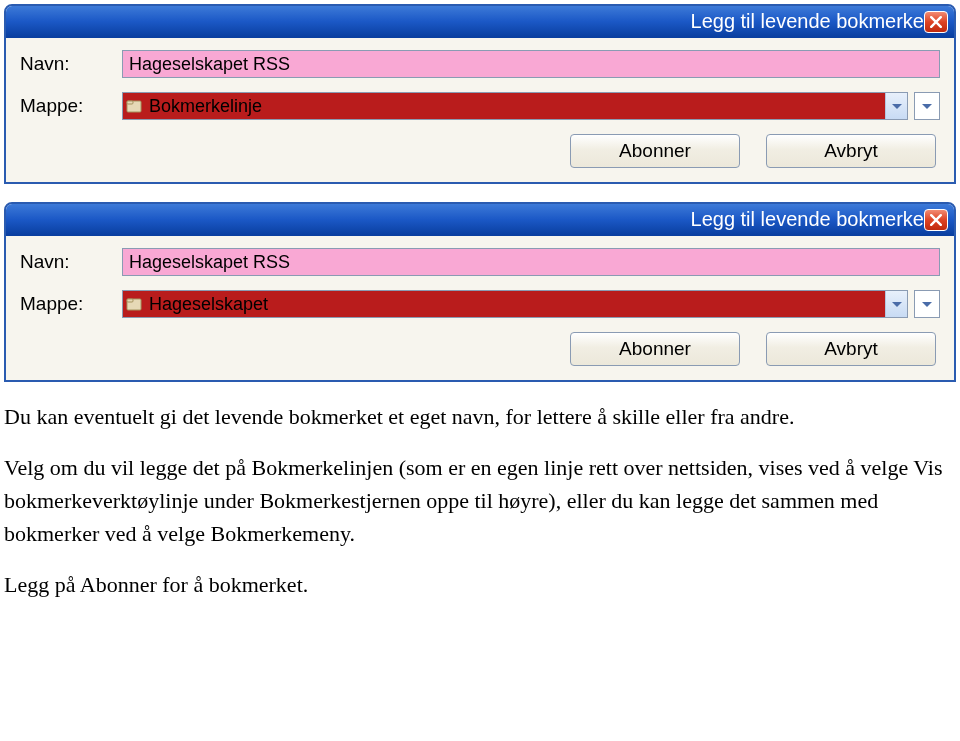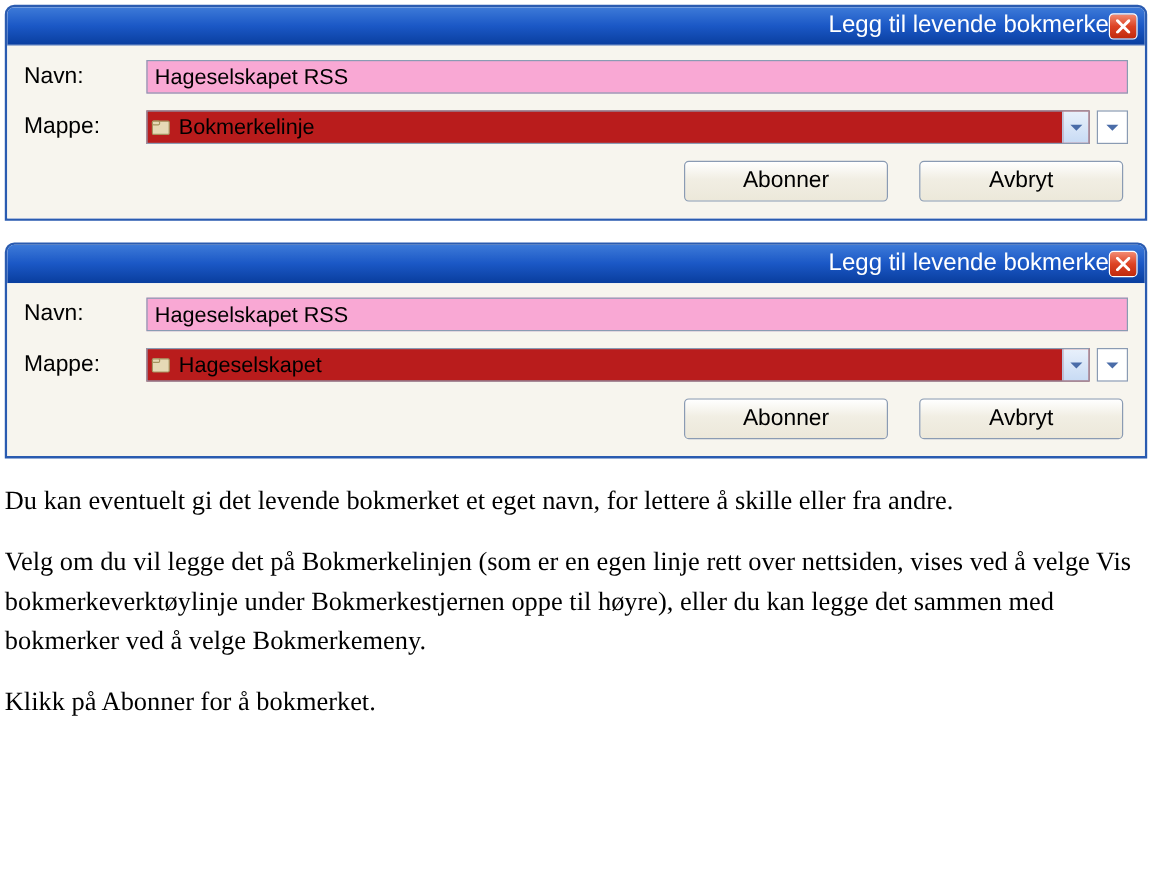--- a/index.html
+++ b/index.html
@@ -241,15 +241,15 @@
     </div>
   </div>
 </div>
 
 <div class="doc-text">
   <p>Du kan eventuelt gi det levende bokmerket et eget navn, for lettere å skille eller fra andre.</p>
   <p>
     <span>Velg om du vil legge det på </span><span class="italic">Bokmerkelinjen</span><span> (som er en egen linje rett over nettsiden, vises ved å velge </span><span class="italic">Vis bokmerkeverktøylinje</span><span> under </span><span class="italic">Bokmerkestjernen</span><span> oppe til høyre), eller du kan legge det sammen med bokmerker ved å velge </span><span class="italic">Bokmerkemeny.</span>
   </p>
   <p>
-    <span>Klikk på </span><span class="italic">Abonner</span><span> for å bokmerket.</span>
+    <span>Legg på </span><span class="italic">Abonner</span><span> for å bokmerket.</span>
   </p>
 </div>
 
 </body></html>

